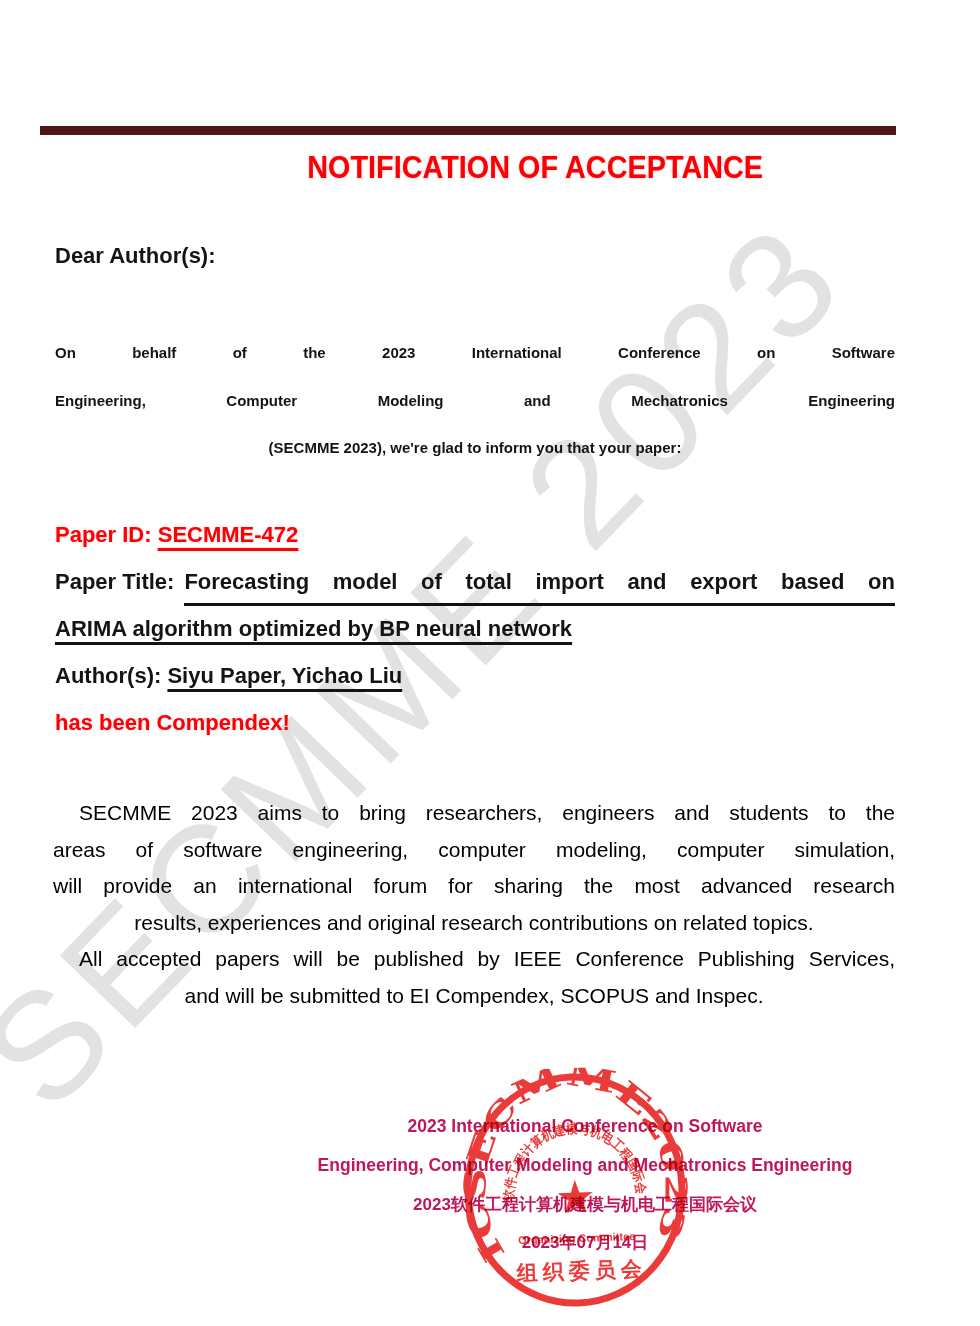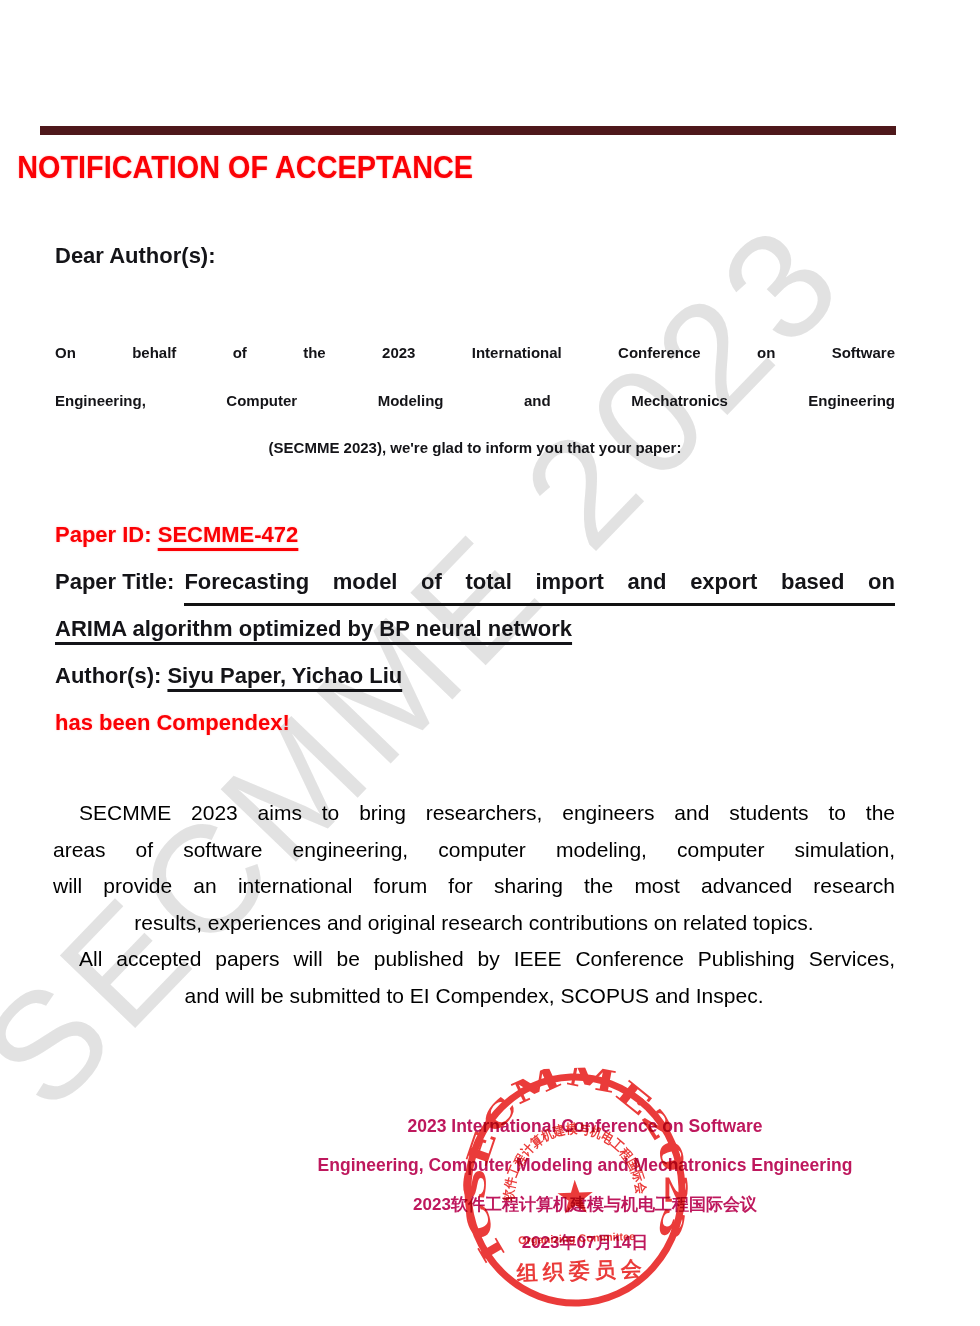--- a/index.html
+++ b/index.html
@@ -42,21 +42,21 @@
     font-weight:600;
     font-size:30px;line-height:40px;
     color:#1b1b1b;
   }
   .rule{
     position:absolute;top:126px;left:40px;width:856px;height:9px;
     background:var(--rule-maroon);z-index:1;
   }
   .notice{
     position:absolute;top:150px;left:0;width:780px;
-    text-align:left;z-index:1;
+    text-align:right;z-index:1;
   }
   .notice span{
     display:inline-block;
     font-size:31px;font-weight:bold;
     color:var(--accent-red);
     transform:scaleX(.93);
     text-shadow:0 0 2px rgba(255,60,60,.45);
     letter-spacing:0px;
   }
   

